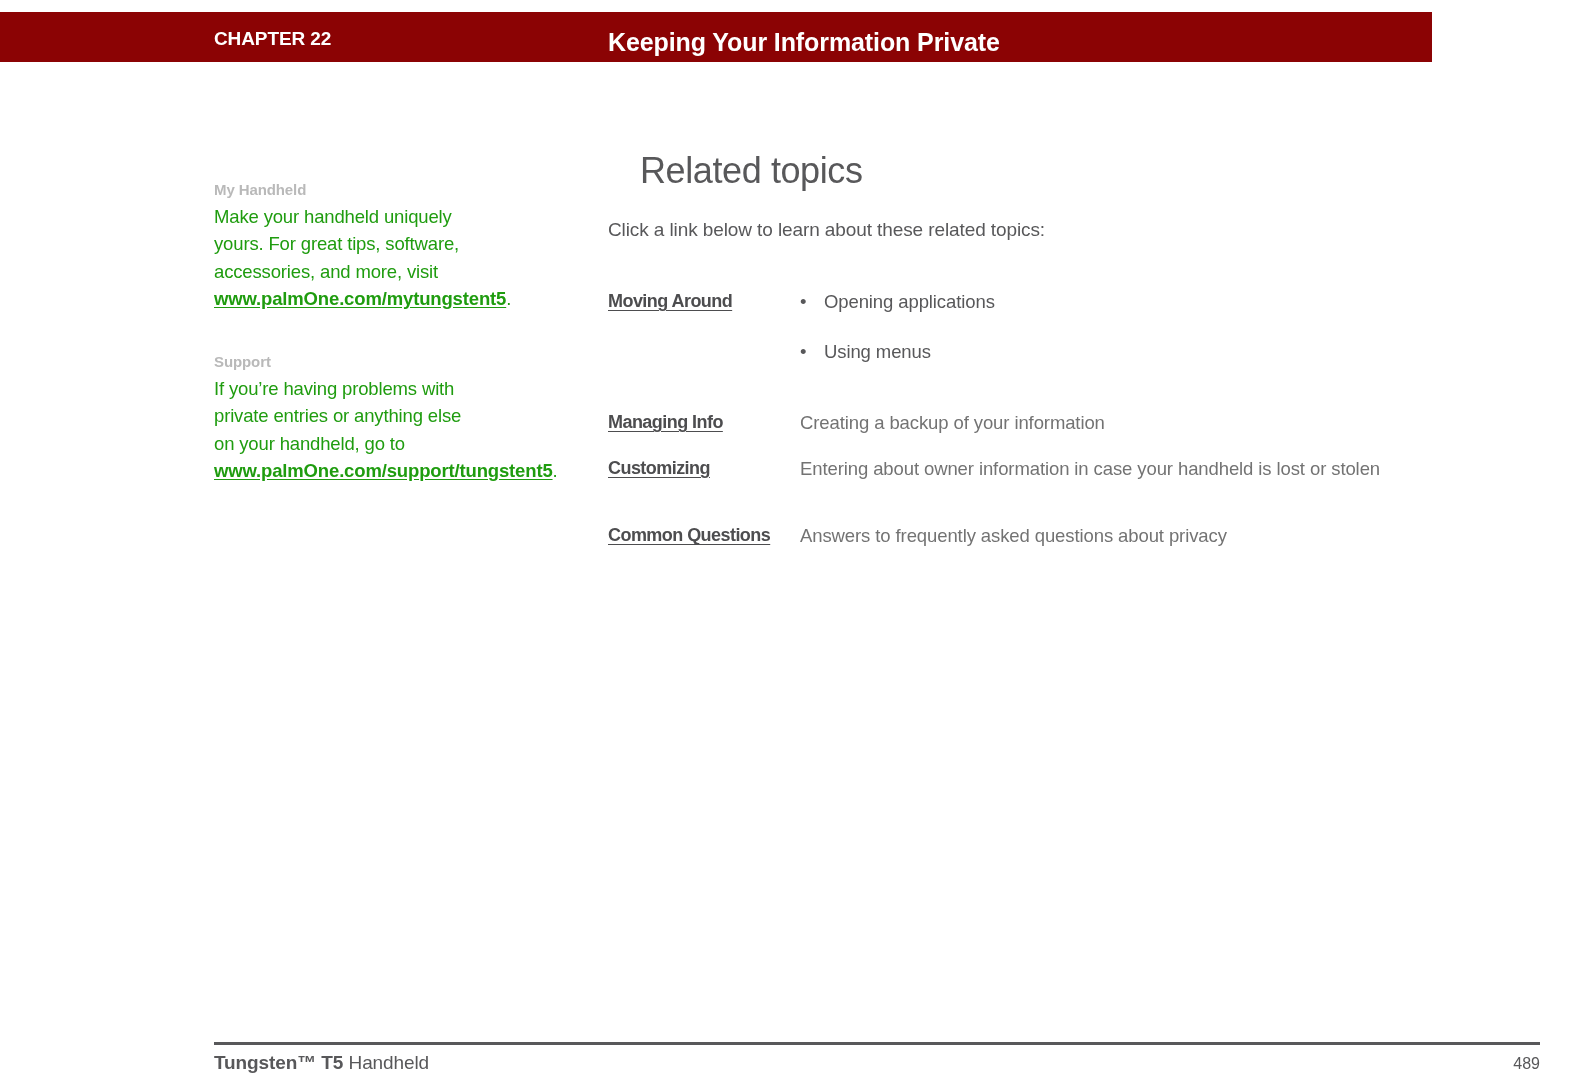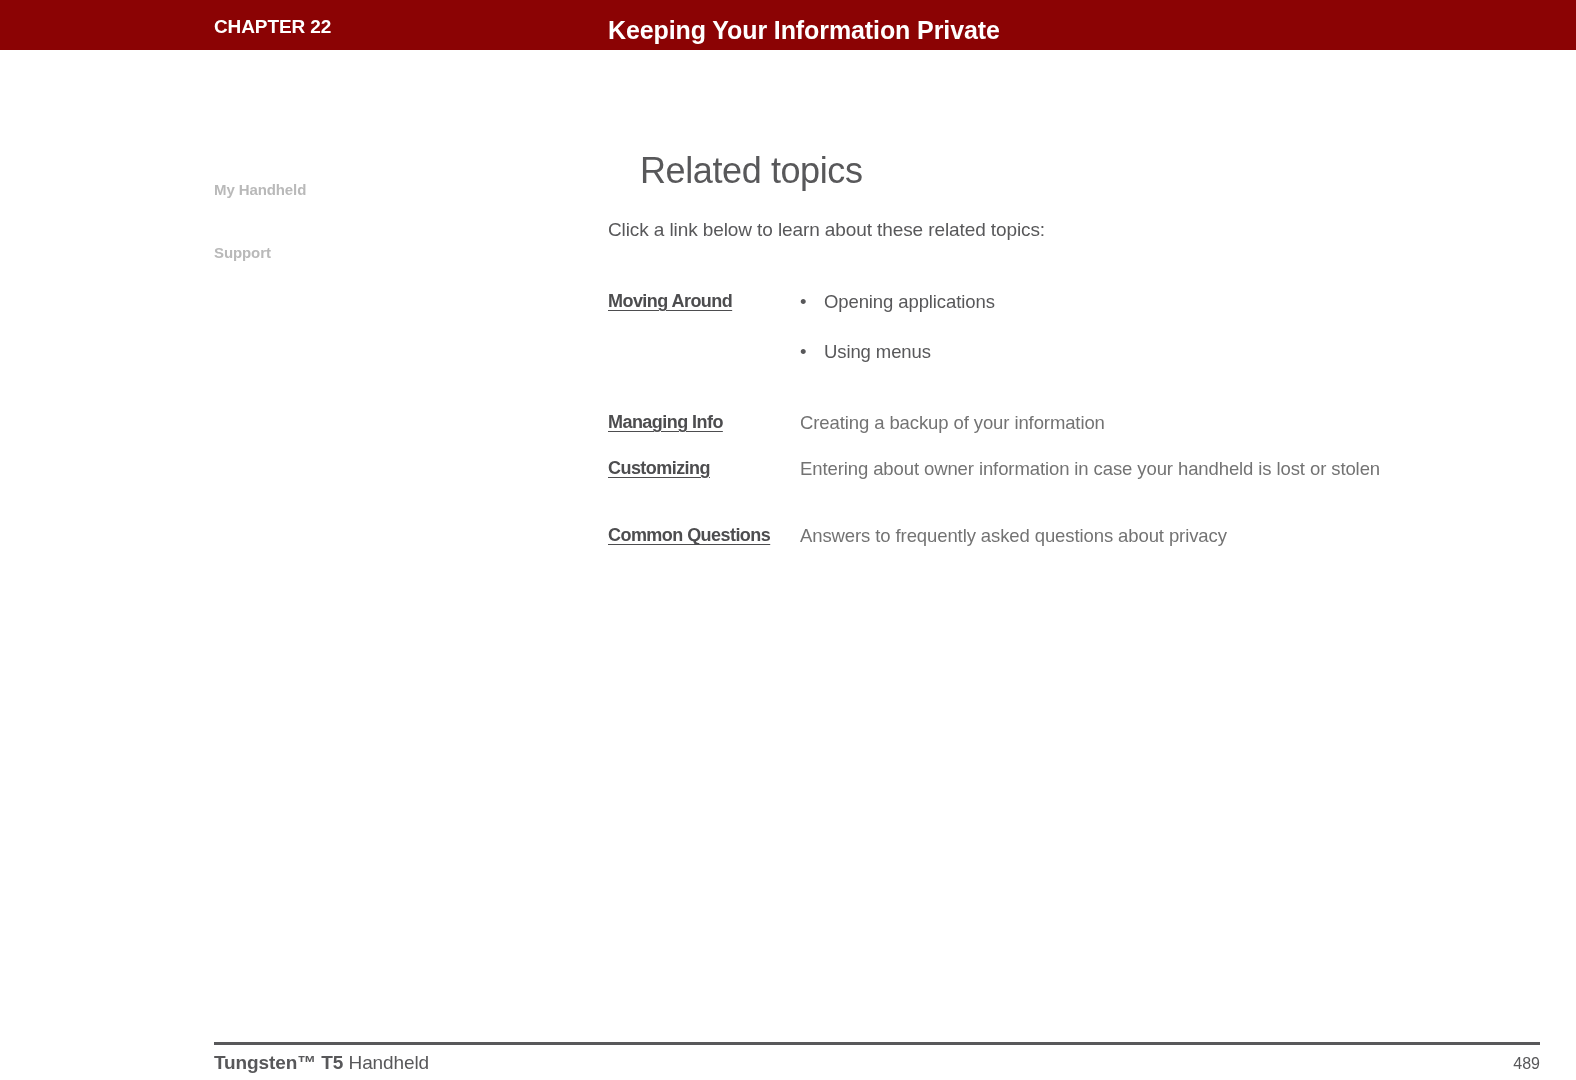--- a/index.html
+++ b/index.html
@@ -13,22 +13,22 @@
     font-family: "Liberation Sans", sans-serif;
     position: relative;
     overflow: hidden;
     -webkit-font-smoothing: antialiased;
   }
 
   
   .header-bar {
     position: absolute;
     left: 0;
-    top: 0;
-    width: 1576px;
+    top: 12px;
+    width: 1432px;
     height: 50px;
     background: #8b0304;
   }
   .header-chapter {
     position: absolute;
     left: 214px;
     top: 16px;
     font-size: 19px;
     font-weight: bold;
     color: #ffffff;
@@ -199,24 +199,26 @@
 
 <div class="header-bar">
   <div class="header-chapter">CHAPTER 22</div>
   <div class="header-title">Keeping Your Information Private</div>
 </div>
 
 <div class="sidebar">
 
   <div class="side-block">
     <div class="side-heading">My Handheld</div>
+    <div class="side-body"><span>Make your handheld uniquely yours. For great tips, software, accessories, and more, visit </span><span class="side-link">www.palmOne.com/mytungstent5</span><span class="side-period">.</span></div>
   </div>
 
   <div class="side-block" style="margin-top:36px;">
     <div class="side-heading">Support</div>
+    <div class="side-body"><span>If you’re having problems with private entries or anything else on your handheld, go to </span><span class="side-link">www.palmOne.com/support/tungstent5</span><span class="side-period">.</span></div>
   </div>
 
 </div>
 
 <div class="main">
   <h1 class="page-title">Related topics</h1>
   <div class="intro">Click a link below to learn about these related topics:</div>
 
   <table class="topics">
     <tbody>

